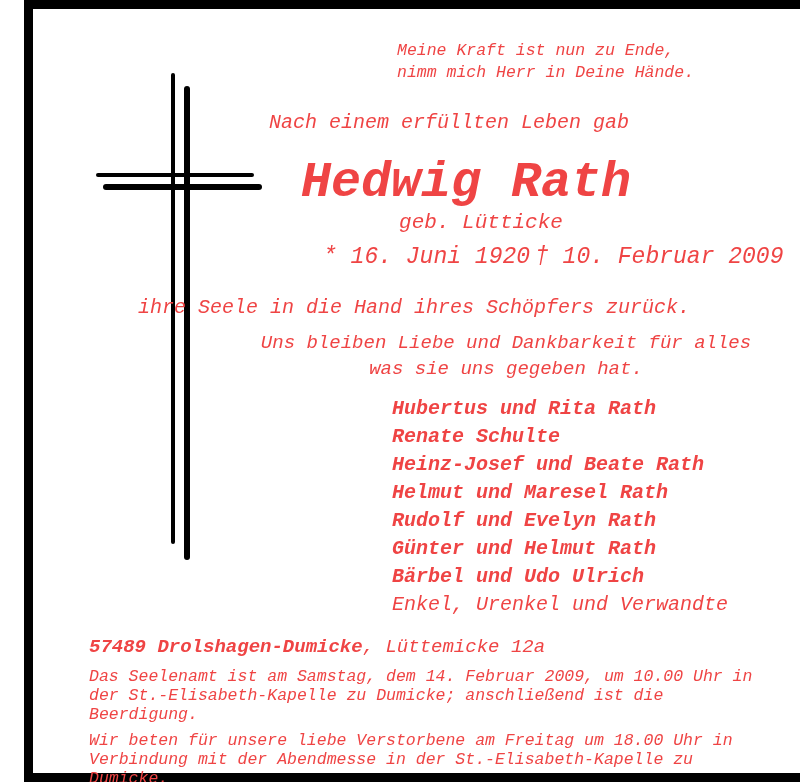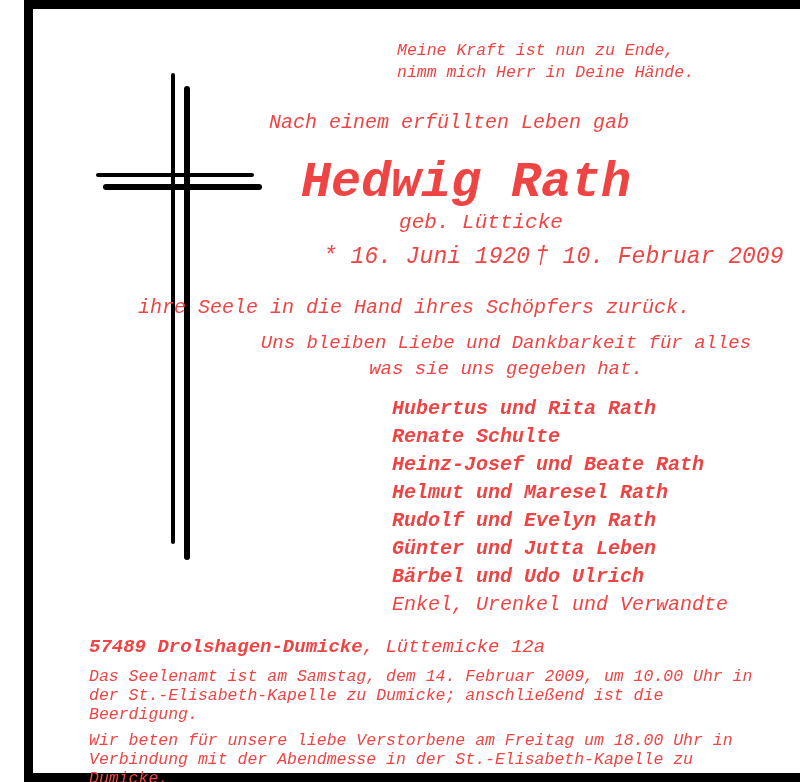--- a/index.html
+++ b/index.html
@@ -69,21 +69,21 @@
       <span style="display:inline-block; width:500px; text-align:center;">Uns bleiben Liebe und Dankbarkeit für alles was sie uns gegeben hat.</span>
     </div>
   </div>
 
   <div class="abs family" style="left:359px; top:386px;">
     <div class="member">Hubertus und Rita Rath</div>
     <div class="member">Renate Schulte</div>
     <div class="member">Heinz-Josef und Beate Rath</div>
     <div class="member">Helmut und Maresel Rath</div>
     <div class="member">Rudolf und Evelyn Rath</div>
-    <div class="member">Günter und Jutta Leben</div>
+    <div class="member">Günter und Helmut Rath</div>
     <div class="member">Bärbel und Udo Ulrich</div>
     <div class="relatives">Enkel, Urenkel und Verwandte</div>
   </div>
 
   <div class="abs address" style="left:56px; top:627px;">
     <b>57489 Drolshagen-Dumicke</b><span>, Lüttemicke 12a</span>
   </div>
 
   <div class="abs details" style="left:56px; top:658px;">
     <p>Das Seelenamt ist am Samstag, dem 14. Februar 2009, um 10.00 Uhr in der St.-Elisabeth-Kapelle zu Dumicke; anschließend ist die Beerdigung.</p>

